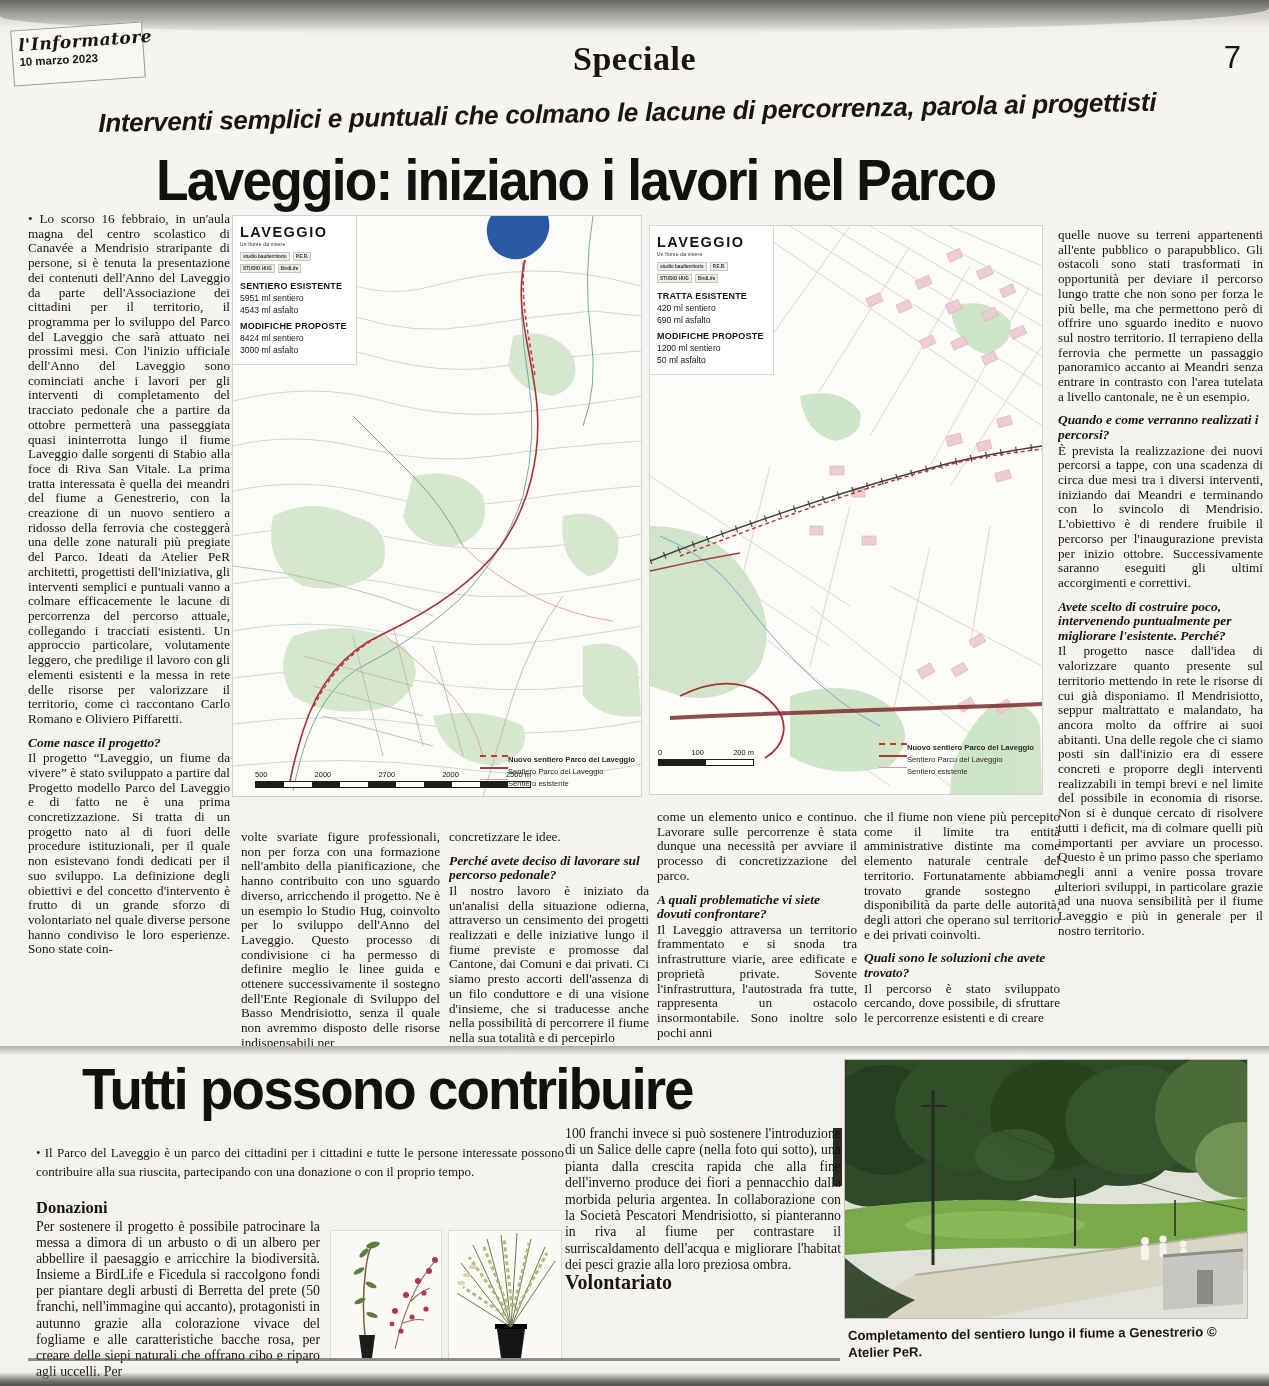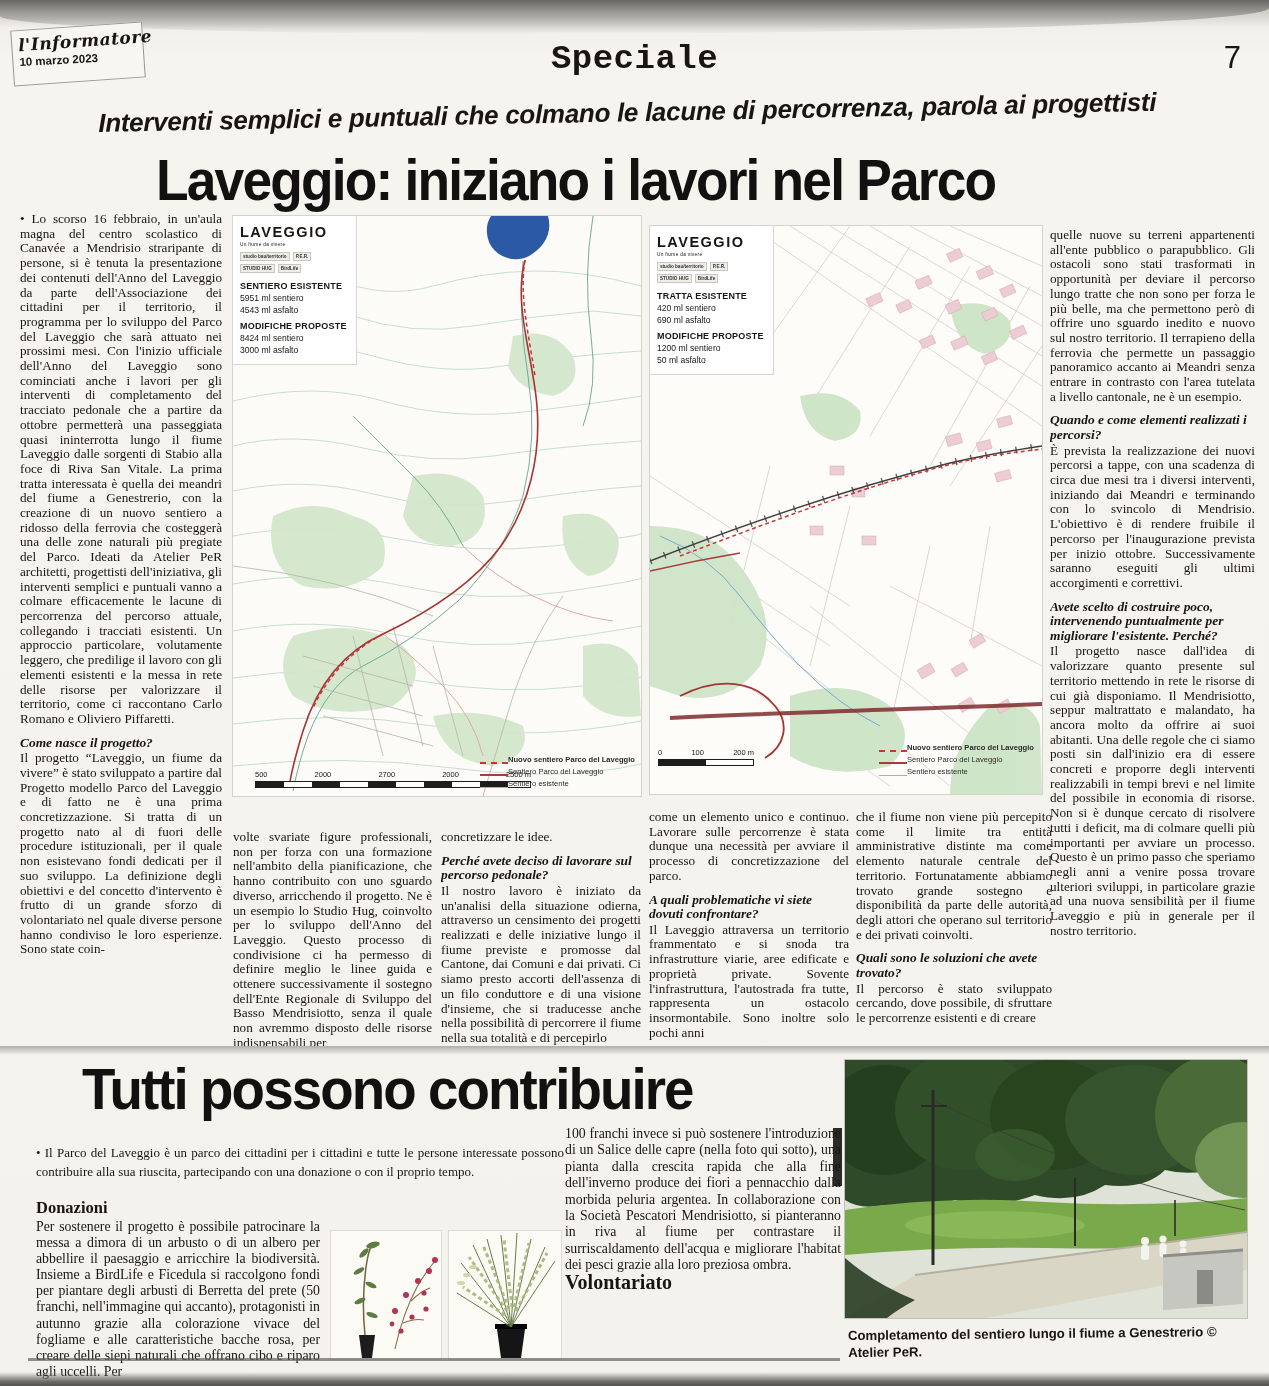--- a/index.html
+++ b/index.html
@@ -18,32 +18,32 @@
   .band-bottom{position:absolute;left:0;top:1372px;width:1269px;height:14px;
     background:linear-gradient(180deg,rgba(90,88,84,0),#6b6964 70%,#55534f);}
   .rule-bottom-article{position:absolute;left:28px;top:1358px;width:812px;height:3px;background:#5a5853;opacity:.65;}
 
   
   .masthead{position:absolute;left:12px;top:26px;width:132px;height:56px;background:#f7f6f1;
     border:1px solid #9a9792;transform:rotate(-4deg);padding:4px 6px;box-sizing:border-box;}
   .masthead .logo{font-family:"DejaVu Serif",serif;font-style:italic;font-weight:bold;font-size:17px;letter-spacing:.5px;}
   .masthead .date{font-family:"Liberation Sans",sans-serif;font-weight:bold;font-size:11.5px;margin-top:2px;transform:rotate(1deg);}
   .section-title{position:absolute;left:0;right:0;top:40px;text-align:center;
-    font-family:Liberation Mono, monospace;font-weight:bold;font-size:34px;letter-spacing:.5px;}
+    font-family:Liberation Serif, serif;font-weight:bold;font-size:34px;letter-spacing:.5px;}
   .page-number{position:absolute;right:28px;top:40px;font-family:"Liberation Sans",sans-serif;font-size:31px;font-weight:500;}
 
   .kicker{position:absolute;left:98px;top:108px;width:1090px;
     font-family:"Liberation Sans",sans-serif;font-weight:bold;font-style:italic;font-size:26px;
     transform:rotate(-1.15deg);transform-origin:left top;letter-spacing:-.3px;}
   .headline{position:absolute;left:156px;top:146px;white-space:nowrap;
     font-family:"Liberation Sans",sans-serif;font-weight:800;font-size:58px;letter-spacing:-2px;
     transform:scaleX(.92);transform-origin:left top;color:#121110;}
 
   
-  .col{position:absolute;font-size:13.2px;line-height:14.7px;text-align:justify;overflow:hidden;}
+  .col{position:absolute;font-size:13.2px;line-height:14.7px;text-align:justify;overflow:hidden;margin-left:8px;}
   .col p{margin:0;}
   .col .q{font-weight:bold;font-style:italic;margin:9px 0 1px;font-size:13.4px;line-height:14.6px;text-align:left;}
   #col1{left:20px;top:212px;width:202px;height:834px;}
   #col2{left:233px;top:830px;width:199px;height:216px;}
   #col3{left:441px;top:830px;width:200px;height:216px;}
   #col4{left:649px;top:810px;width:200px;height:236px;}
   #col5{left:856px;top:810px;width:196px;height:236px;}
   #col6{left:1050px;top:228px;width:205px;height:818px;}
 
   
@@ -58,21 +58,21 @@
   .mi-sub{font-size:4.8px;margin:2px 0 5px;letter-spacing:.3px;}
   .mi-logos{display:flex;flex-wrap:wrap;gap:3px;margin-bottom:8px;}
   .mi-logos span{font-size:4.6px;font-weight:bold;color:#333;background:#efede8;border:.5px solid #c9c6c0;padding:1px 2px;}
   .mi-h{font-weight:bold;font-size:9px;letter-spacing:.2px;margin-top:6px;}
   .mi-l{font-size:8.6px;margin-top:2px;}
   .map-scale{position:absolute;font-family:"Liberation Sans",sans-serif;}
   .ms-labels{display:flex;justify-content:space-between;font-size:7.5px;margin-bottom:2px;}
   .ms-bar{height:5px;border:1px solid #1d1d1b;background:repeating-linear-gradient(90deg,#1d1d1b 0 28px,#fdfdfb 28px 56px);}
   #map2 .ms-bar{background:linear-gradient(90deg,#1d1d1b 0 50%,#fdfdfb 50% 100%);}
   .map-key{position:absolute;font-family:"Liberation Sans",sans-serif;font-size:7.6px;color:#2c2a28;}
-  .map-key .row{display:flex;align-items:flex-end;margin-top:3px;}
+  .map-key .row{display:flex;align-items:flex-start;margin-top:3px;}
   .map-key .row:first-child{font-weight:bold;}
   .swatch{width:28px;height:0;display:inline-block;}
   .sw-new{border-top:2px dashed #c93434;}
   .sw-park{border-top:2.5px solid #a83b3b;}
   .sw-exist{border-top:1.2px solid #e09a94;}
 
   
   .bottom-headline{position:absolute;left:82px;top:1056px;white-space:nowrap;
     font-family:"Liberation Sans",sans-serif;font-weight:800;font-size:57px;letter-spacing:-2px;
     transform:scaleX(.96);transform-origin:left top;color:#121110;}
@@ -339,21 +339,21 @@
     <p class="q">A quali problematiche vi siete dovuti confrontare?</p>
     <p>Il Laveggio attraversa un territorio frammentato e si snoda tra infrastrutture viarie, aree edificate e proprietà private. Sovente l'infrastruttura, l'autostrada fra tutte, rappresenta un ostacolo insormontabile. Sono inoltre solo pochi anni</p>
   </div>
   <div class="col" id="col5">
     <p>che il fiume non viene più percepito come il limite tra entità amministrative distinte ma come elemento naturale centrale del territorio. Fortunatamente abbiamo trovato grande sostegno e disponibilità da parte delle autorità, degli attori che operano sul territorio e dei privati coinvolti.</p>
     <p class="q">Quali sono le soluzioni che avete trovato?</p>
     <p>Il percorso è stato sviluppato cercando, dove possibile, di sfruttare le percorrenze esistenti e di creare</p>
   </div>
   <div class="col" id="col6">
     <p>quelle nuove su terreni appartenenti all'ente pubblico o parapubblico. Gli ostacoli sono stati trasformati in opportunità per deviare il percorso lungo tratte che non sono per forza le più belle, ma che permettono però di offrire uno sguardo inedito e nuovo sul nostro territorio. Il terrapieno della ferrovia che permette un passaggio panoramico accanto ai Meandri senza entrare in contrasto con l'area tutelata a livello cantonale, ne è un esempio.</p>
-    <p class="q">Quando e come elementi realizzati i percorsi?</p>
+    <p class="q">Quando e come verranno realizzati i percorsi?</p>
     <p>È prevista la realizzazione dei nuovi percorsi a tappe, con una scadenza di circa due mesi tra i diversi interventi, iniziando dai Meandri e terminando con lo svincolo di Mendrisio. L'obiettivo è di rendere fruibile il percorso per l'inaugurazione prevista per inizio ottobre. Successivamente saranno eseguiti gli ultimi accorgimenti e correttivi.</p>
     <p class="q">Avete scelto di costruire poco, intervenendo puntualmente per migliorare l'esistente. Perché?</p>
     <p>Il progetto nasce dall'idea di valorizzare quanto presente sul territorio mettendo in rete le risorse di cui già disponiamo. Il Mendrisiotto, seppur maltrattato e malandato, ha ancora molto da offrire ai suoi abitanti. Una delle regole che ci siamo posti sin dall'inizio era di essere concreti e proporre degli interventi realizzabili in tempi brevi e nel limite del possibile in economia di risorse. Non si è dunque cercato di risolvere tutti i deficit, ma di colmare quelli più importanti per avviare un processo. Questo è un primo passo che speriamo negli anni a venire possa trovare ulteriori sviluppi, in particolare grazie ad una nuova sensibilità per il fiume Laveggio e più in generale per il nostro territorio.</p>
   </div>
 
   <div class="band-mid"></div>
 
   <div class="bottom-headline">Tutti possono contribuire</div>
   <div class="bottom-intro">• Il Parco del Laveggio è un parco dei cittadini per i cittadini e tutte le persone interessate possono contribuire alla sua riuscita, partecipando con una donazione o con il proprio tempo.</div>
   <div class="don-title">Donazioni</div>

